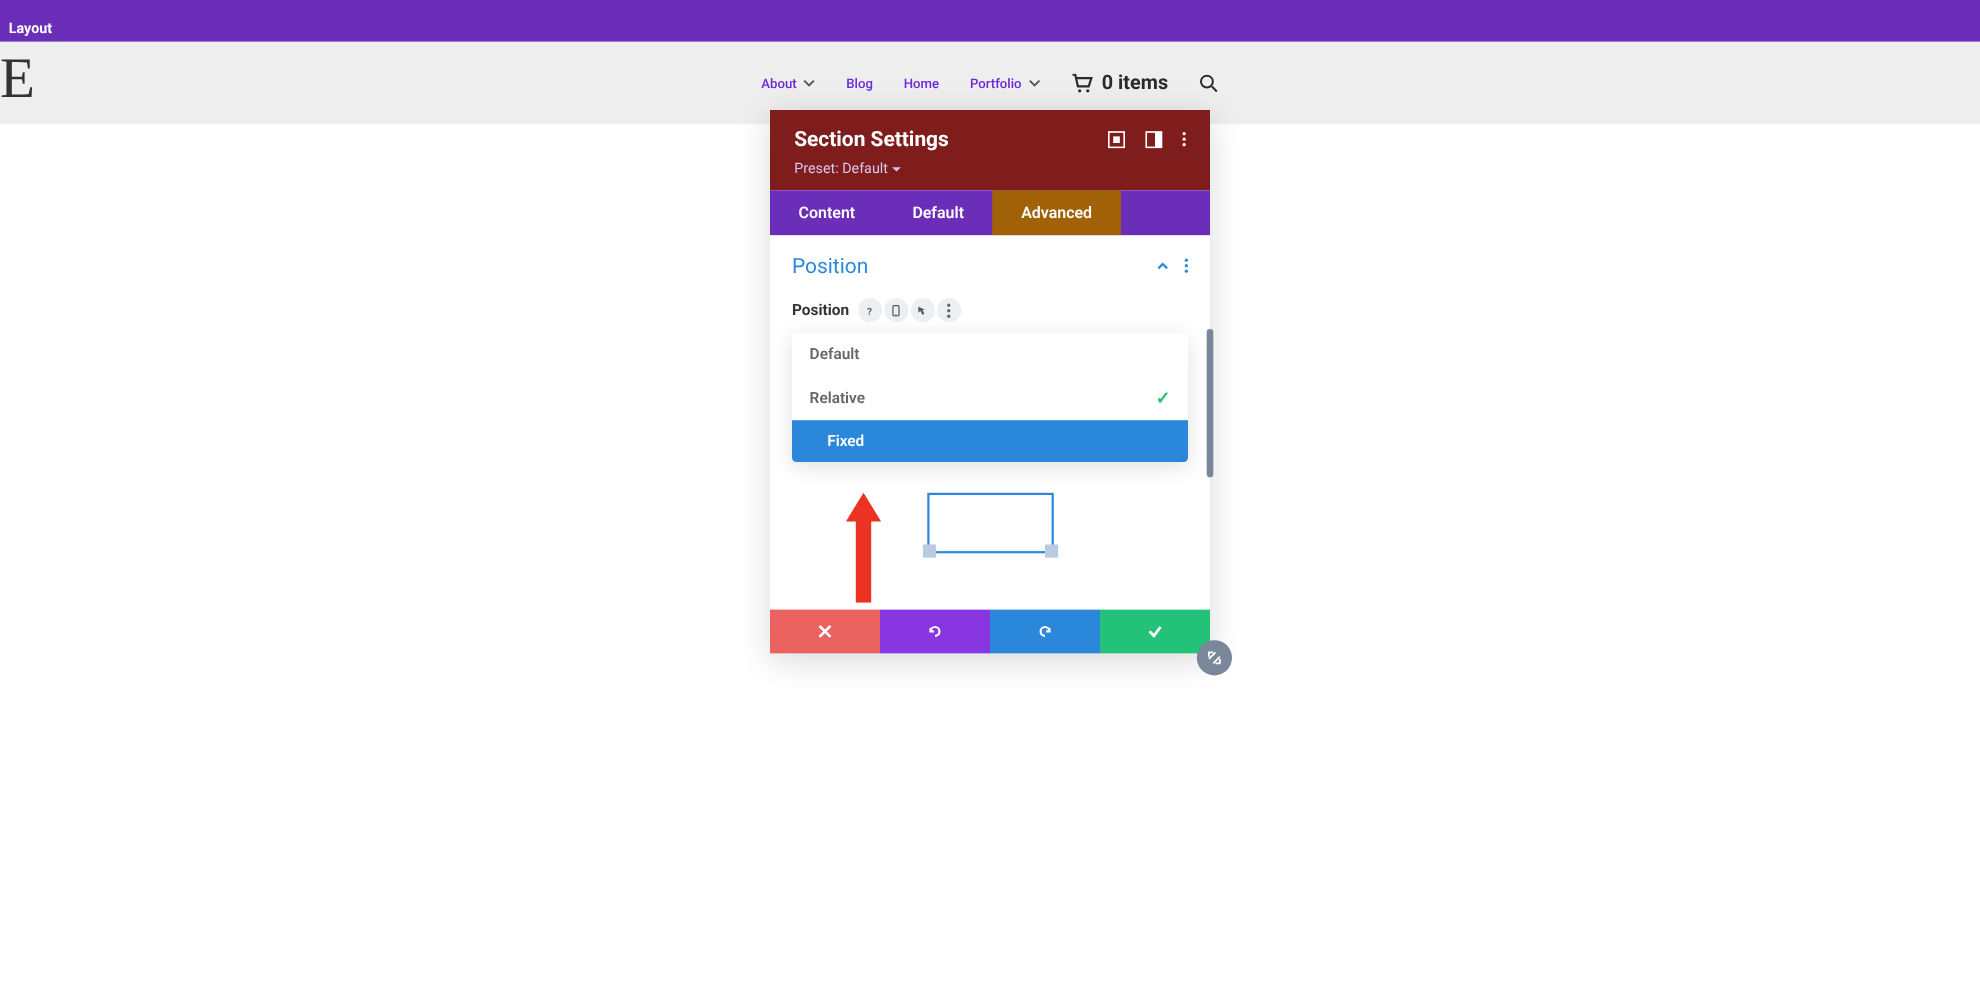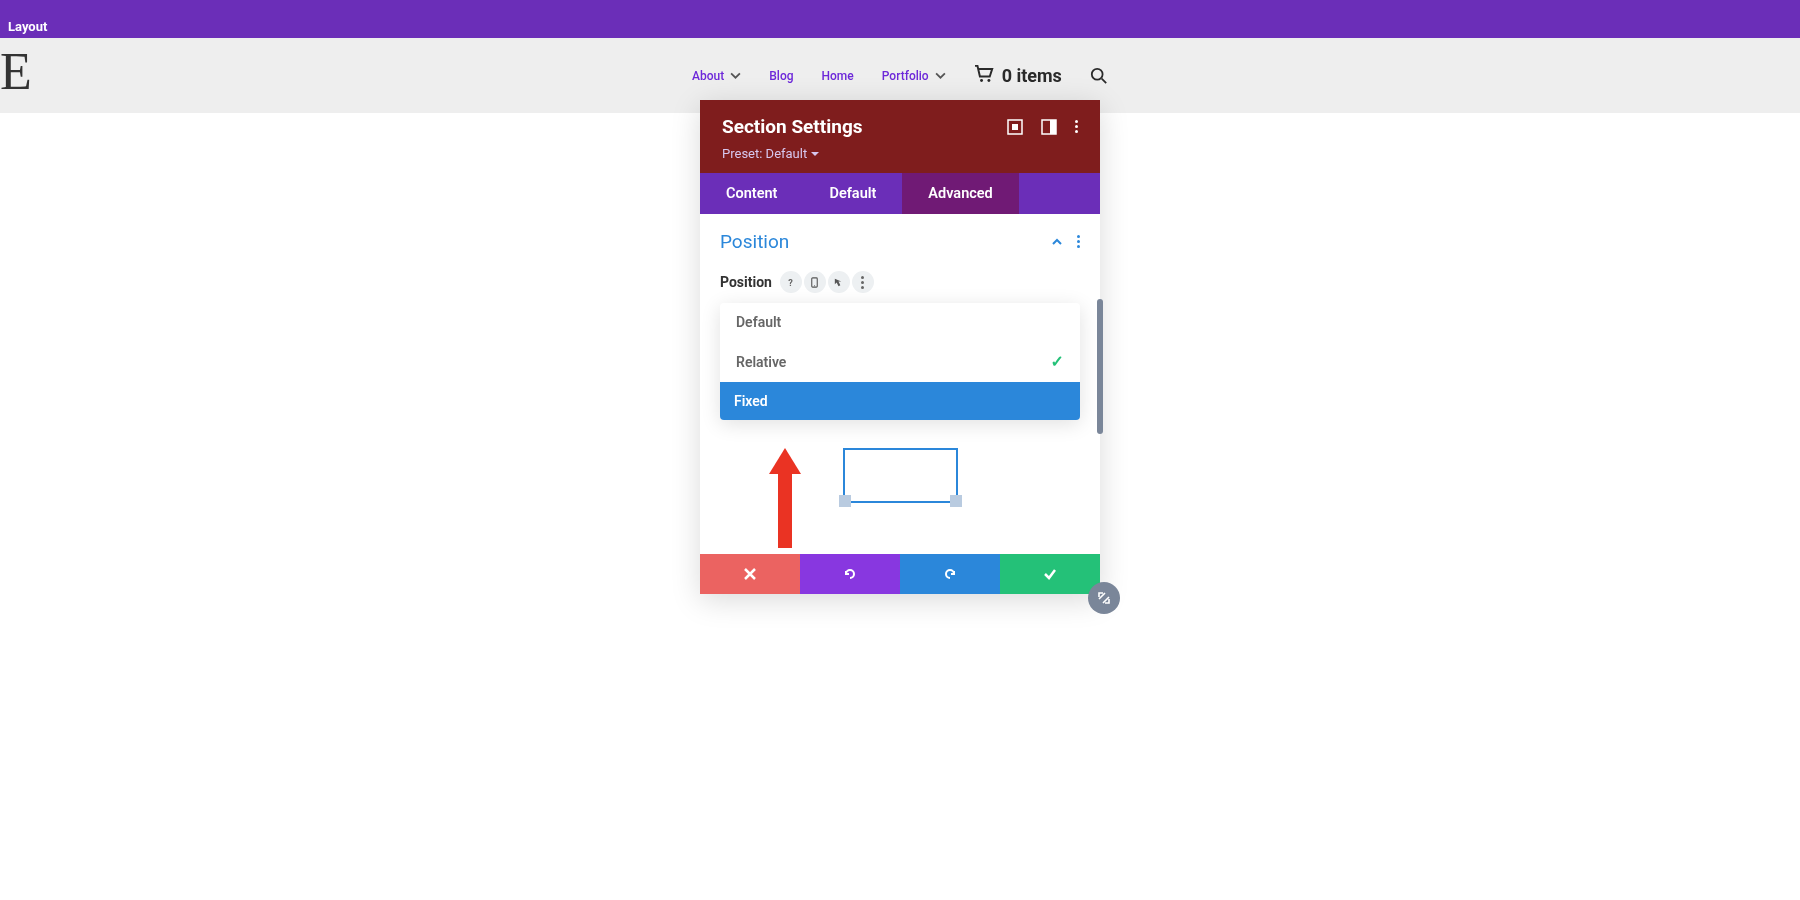--- a/index.html
+++ b/index.html
@@ -4,53 +4,53 @@
   <style>
     * { margin: 0; padding: 0; box-sizing: border-box; font-family: -apple-system, BlinkMacSystemFont, "Segoe UI", Roboto, sans-serif; }
     body { background: #fff; width: 1800px; height: 900px; overflow: hidden; position: relative; }
 
     .top-bar { background: #6b2eb8; height: 22px; color: #fff; padding: 19px 8px; font-size: 13px; font-weight: 700; }
 
     .site-header { background: #eeeeee; height: 75px; display: flex; align-items: center; justify-content: center; gap: 28px; position: relative; }
     .logo-stub { position: absolute; left: 0; top: 8px; font-family: Georgia, serif; font-size: 52px; color: #333; line-height: 1; }
     .nav-item { color: #6d28d9; font-size: 12px; font-weight: 500; display: flex; align-items: center; gap: 6px; cursor: pointer; }
     .nav-item svg { width: 11px; height: 11px; }
-    .cart-wrap { display: flex; gap: 8px; font-weight: 700; font-size: 18px; color: #2a2a2a; }
+    .cart-wrap { display: flex; align-items: center; gap: 8px; font-weight: 700; font-size: 18px; color: #2a2a2a; }
     .search-ic { width: 18px; height: 18px; cursor: pointer; }
 
     .settings-panel { position: absolute; left: 700px; top: 100px; width: 400px; background: #fff; box-shadow: 0 6px 30px rgba(0,0,0,0.15); border-radius: 6px 6px 0 0; overflow: visible; }
     .panel-header { background: #7f1d1d; color: #fff; padding: 15px 22px 12px 22px; }
     .panel-title-row { display: flex; align-items: center; justify-content: space-between; }
     .panel-title { font-size: 19px; font-weight: 700; }
     .panel-header-icons { display: flex; gap: 18px; align-items: center; }
     .panel-header-icons svg { width: 16px; height: 16px; cursor: pointer; fill: #fff; }
     .preset-row { margin-top: 8px; font-size: 13px; color: #d7c7ee; display: flex; align-items: center; gap: 4px; cursor: pointer; }
     .preset-row svg { width: 8px; height: 8px; fill: #d7c7ee; }
 
     .tab-row { display: flex; background: #6b2eb8; }
     .tab { flex: 0 0 auto; padding: 12px 26px; color: #fff; font-size: 14.5px; font-weight: 600; cursor: pointer; }
-    .tab.active { background: #701a75; }
+    .tab.active { background: #a16207; }
 
     .panel-body { background: #fff; padding: 16px 20px 24px 20px; position: relative; min-height: 340px; }
     .section-heading-row { display: flex; align-items: center; justify-content: space-between; margin-bottom: 18px; }
     .section-heading { color: #2b87da; font-size: 19px; font-weight: 400; }
     .section-heading-icons { display: flex; gap: 14px; align-items: center; }
     .section-heading-icons svg { width: 12px; height: 12px; cursor: pointer; }
 
     .field-label-row { display: flex; align-items: center; gap: 8px; margin-bottom: 10px; }
     .field-label { font-size: 14px; font-weight: 700; color: #333; }
     .pill-icons { display: flex; gap: 2px; }
     .pill { width: 22px; height: 22px; border-radius: 11px; background: #edf0f2; display: flex; align-items: center; justify-content: center; cursor: pointer; }
     .pill svg { width: 11px; height: 11px; fill: #666; }
 
     .dropdown-box { position: relative; margin-top: 6px; }
     .dropdown-list { background: #fff; border-radius: 4px; box-shadow: 0 4px 20px rgba(0,0,0,0.12); overflow: hidden; }
     .opt { padding: 11px 16px; font-size: 14px; font-weight: 600; color: #666; cursor: pointer; display: flex; justify-content: space-between; align-items: center; }
     .opt .check { color: #24c178; font-size: 16px; font-weight: 900; }
-    .opt.highlighted { background: #2b87da; color: #fff; padding-left: 14px; text-align: center; }
+    .opt.highlighted { background: #2b87da; color: #fff; padding-left: 32px; text-align: center; }
 
     .box-visual { margin-top: 28px; display: flex; justify-content: center; }
     .box-shape { width: 115px; height: 55px; border: 2px solid #2b87da; position: relative; }
     .handle { width: 12px; height: 12px; background: #b9cbe0; position: absolute; }
     .handle.bl { left: -6px; bottom: -6px; }
     .handle.br { right: -6px; bottom: -6px; }
 
     .scrollbar-hint { position: absolute; right: -3px; top: 85px; width: 6px; height: 135px; background: #7a8699; border-radius: 3px; }
 
     .panel-footer { display: flex; height: 40px; }

